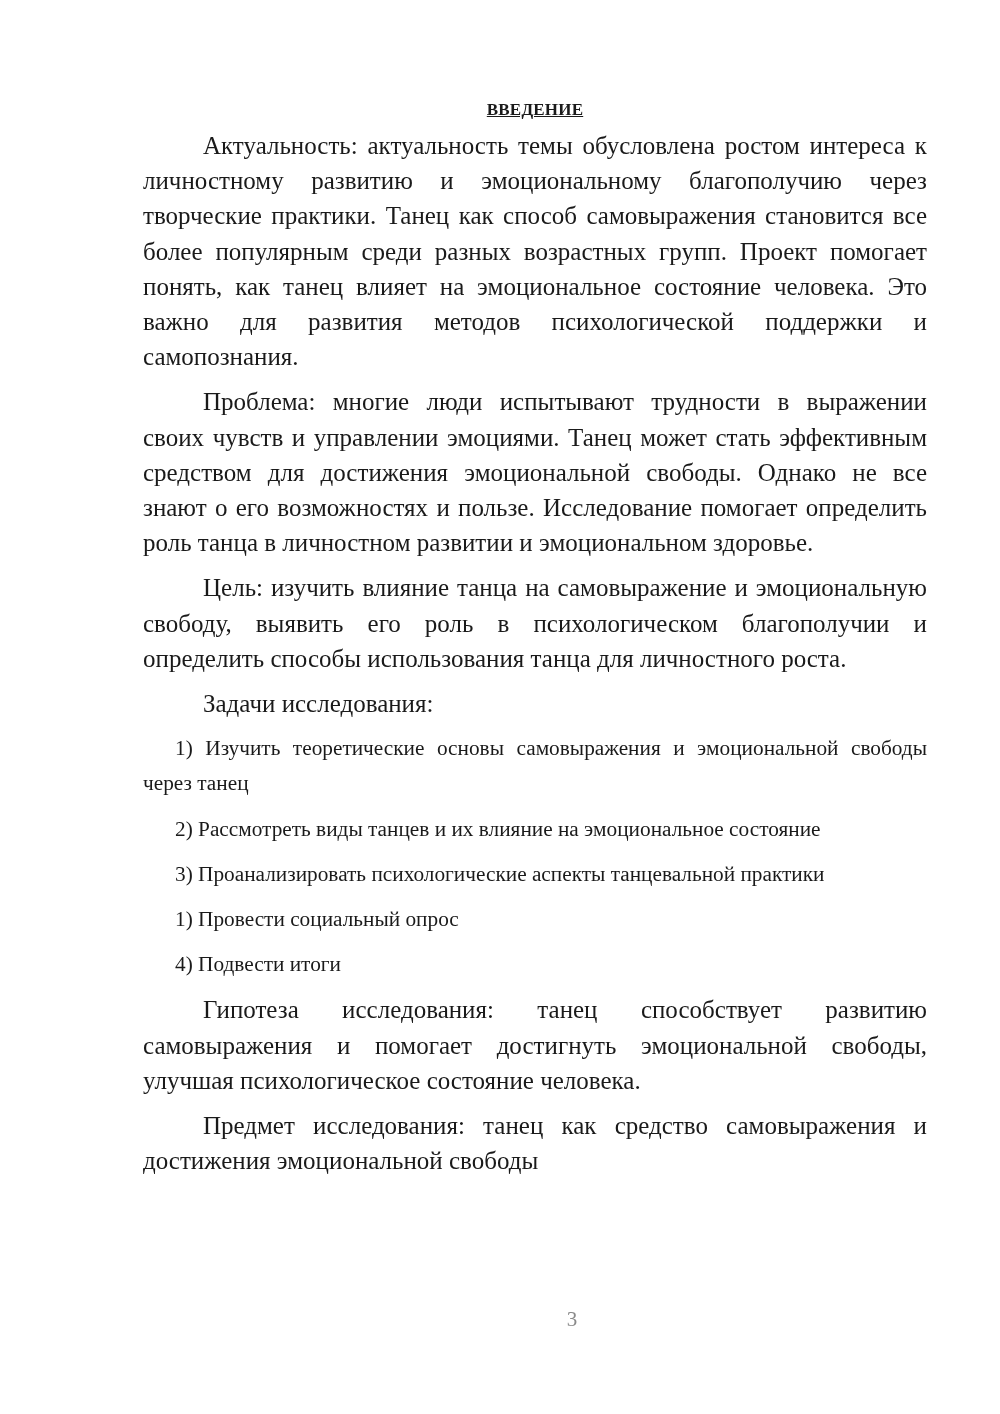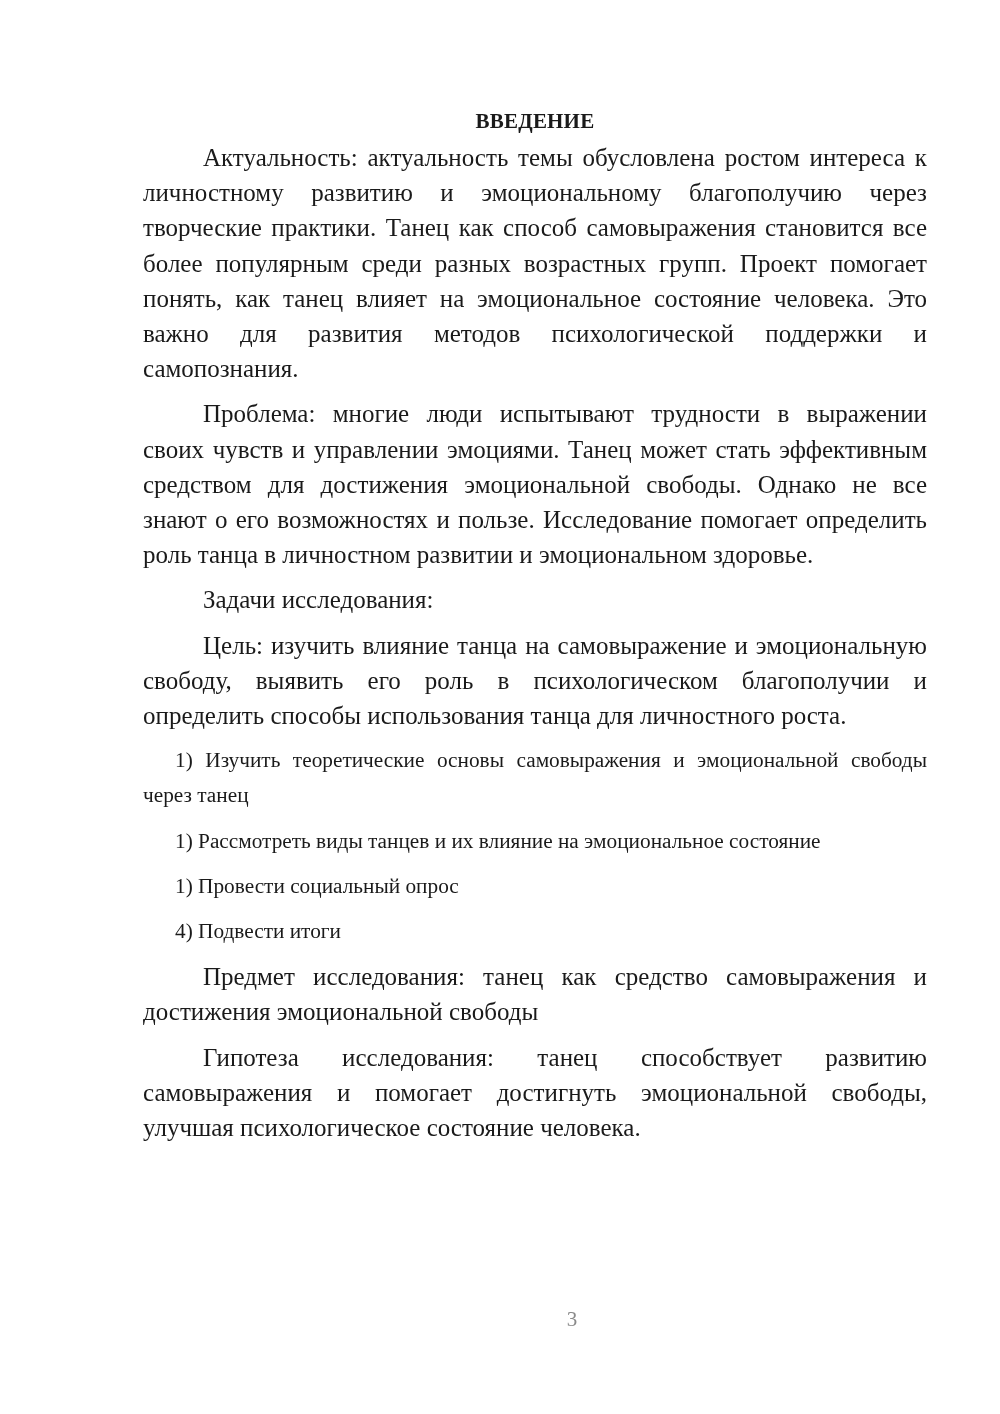--- a/index.html
+++ b/index.html
@@ -17,24 +17,25 @@
     }
     .page {
       position: absolute;
       left: 143px;
       top: 92px;
       width: 784px;
     }
     .heading {
       text-align: center;
       font-weight: bold;
-      font-size: 21px;
+      font-size: 17px;
       line-height: 35px;
-      margin: 12px 0 1px 0;
+      margin: 0 0 1px 0;
       letter-spacing: 0.2px;
+      text-decoration: underline;
     }
     .para {
       font-size: 25px;
       line-height: 35.2px;
       text-align: justify;
       text-indent: 60px;
       margin: 0 0 10px 0;
     }
     .list-item {
       font-size: 21.3px;
@@ -56,27 +57,28 @@
     }
   </style>
 </head>
 <body>
 
 <div class="page">
   <h1 class="heading">ВВЕДЕНИЕ</h1>
 
   <p class="para">Актуальность: актуальность темы обусловлена ростом интереса к личностному развитию и эмоциональному благополучию через творческие практики. Танец как способ самовыражения становится все более популярным среди разных возрастных групп. Проект помогает понять, как танец влияет на эмоциональное состояние человека. Это важно для развития методов психологической поддержки и самопознания.</p>
   <p class="para">Проблема: многие люди испытывают трудности в выражении своих чувств и управлении эмоциями. Танец может стать эффективным средством для достижения эмоциональной свободы. Однако не все знают о его возможностях и пользе. Исследование помогает определить роль танца в личностном развитии и эмоциональном здоровье.</p>
+  <p class="para">Цель: изучить влияние танца на самовыражение и эмоциональную свободу, выявить его роль в психологическом благополучии и определить способы использования танца для личностного роста.</p>
   <p class="para">Задачи исследования:</p>
-  <p class="para">Цель: изучить влияние танца на самовыражение и эмоциональную свободу, выявить его роль в психологическом благополучии и определить способы использования танца для личностного роста.</p>
 
   <div>
     <p class="list-item">1) Изучить теоретические основы самовыражения и эмоциональной свободы через танец</p>
-    <p class="list-item">1) Рассмотреть виды танцев и их влияние на эмоциональное состояние</p>
+    <p class="list-item">2) Рассмотреть виды танцев и их влияние на эмоциональное состояние</p>
+    <p class="list-item">3) Проанализировать психологические аспекты танцевальной практики</p>
     <p class="list-item">1) Провести социальный опрос</p>
     <p class="list-item">4) Подвести итоги</p>
   </div>
 
+  <p class="para">Гипотеза исследования: танец способствует развитию самовыражения и помогает достигнуть эмоциональной свободы, улучшая психологическое состояние человека.</p>
   <p class="para">Предмет исследования: танец как средство самовыражения и достижения эмоциональной свободы</p>
-  <p class="para">Гипотеза исследования: танец способствует развитию самовыражения и помогает достигнуть эмоциональной свободы, улучшая психологическое состояние человека.</p>
 </div>
 
 <div class="page-number">3</div>
 
 </body></html>

